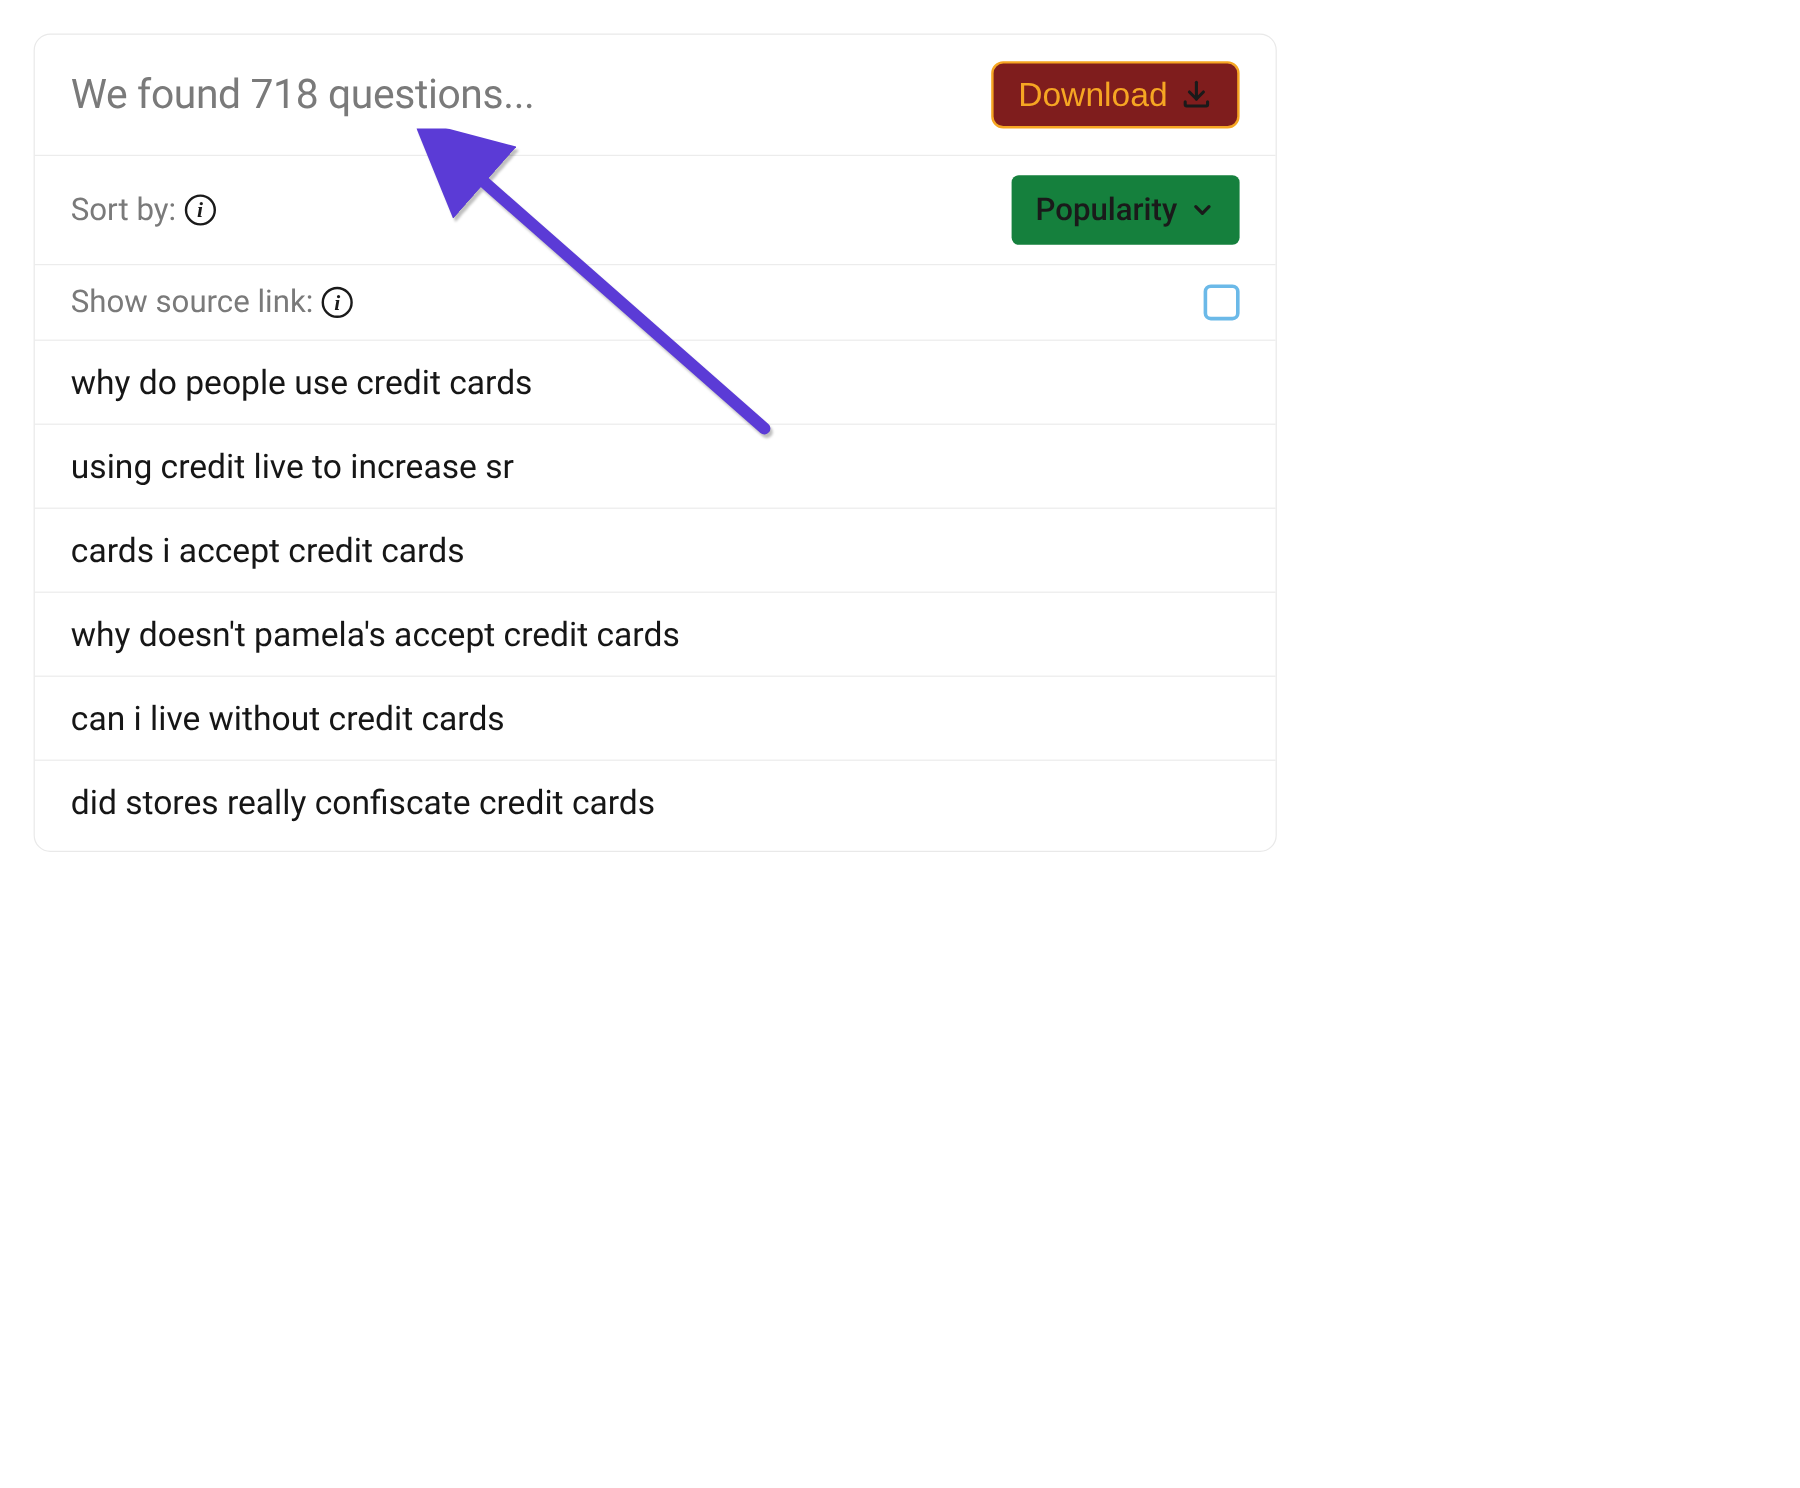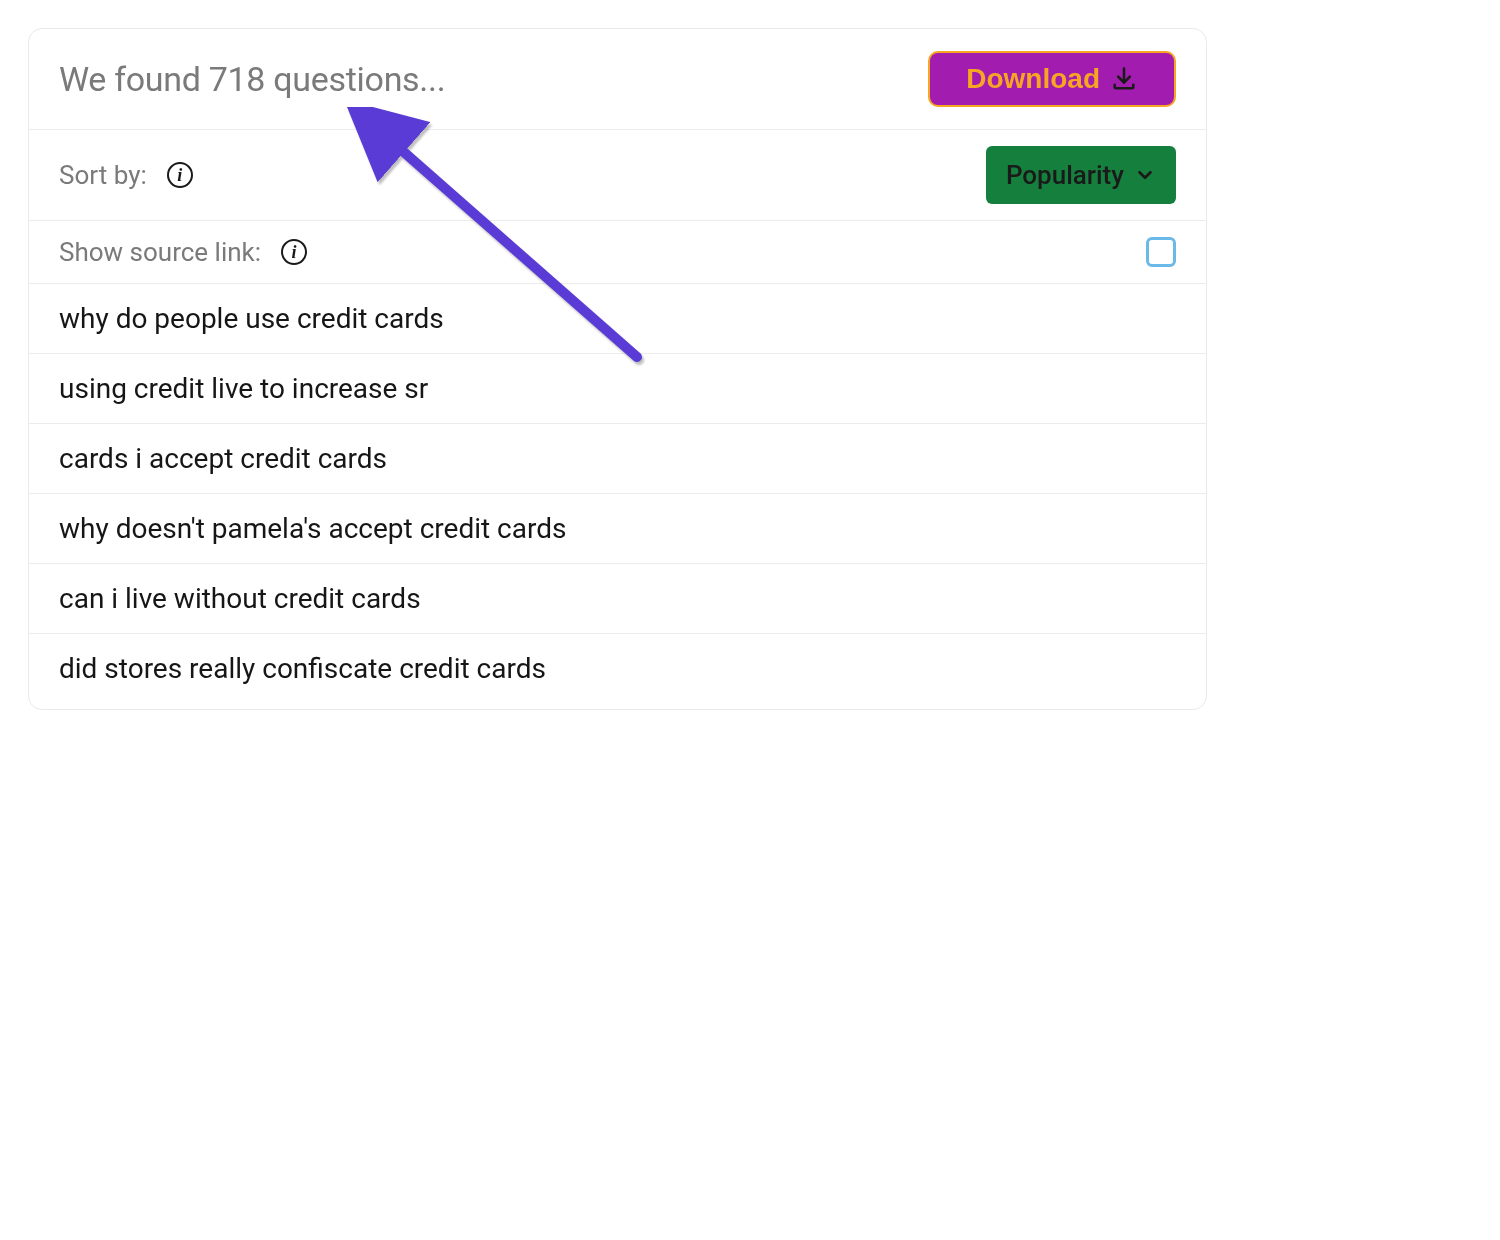--- a/index.html
+++ b/index.html
@@ -2,21 +2,21 @@
 <html><head>
 <meta charset="utf-8">
 <style>
   * { box-sizing: border-box; margin: 0; padding: 0; }
   body {
     font-family: -apple-system, BlinkMacSystemFont, "Segoe UI", Roboto, "Helvetica Neue", Arial, sans-serif;
     background: #fff;
     padding: 28px;
   }
   .panel {
-    width: 1179px;
+    width: 1036px;
     border: 1px solid #e9e9e9;
     border-radius: 14px;
     background: #fff;
     position: relative;
     overflow: visible;
   }
   .row-header {
     display: flex;
     align-items: center;
     justify-content: space-between;
@@ -27,42 +27,42 @@
     color: #7a7a7a;
     font-weight: 400;
     letter-spacing: -0.3px;
   }
   .download-btn {
     display: inline-flex;
     align-items: center;
     gap: 10px;
     border: 2px solid #f6a623;
     border-radius: 10px;
-    background: #a21caf;
+    background: #7f1d1d;
     color: #f6a623;
     font-size: 28px;
-    font-weight: 700;
-    padding: 10px 36px;
+    font-weight: 400;
+    padding: 10px 20px;
     cursor: pointer;
   }
   .download-btn svg { display:block; }
   .divider {
     border-top: 1px solid #ececec;
   }
   .control-row {
     display: flex;
     align-items: center;
     justify-content: space-between;
     padding: 16px 30px;
     border-bottom: 1px solid #ececec;
   }
   .control-label-wrap {
     display: inline-flex;
     align-items: center;
-    gap: 20px;
+    gap: 7px;
     justify-content: center;
   }
   .control-label {
     font-size: 26px;
     color: #7a7a7a;
   }
   .info-icon {
     width: 26px;
     height: 26px;
     border: 2.5px solid #1a1a1a;

